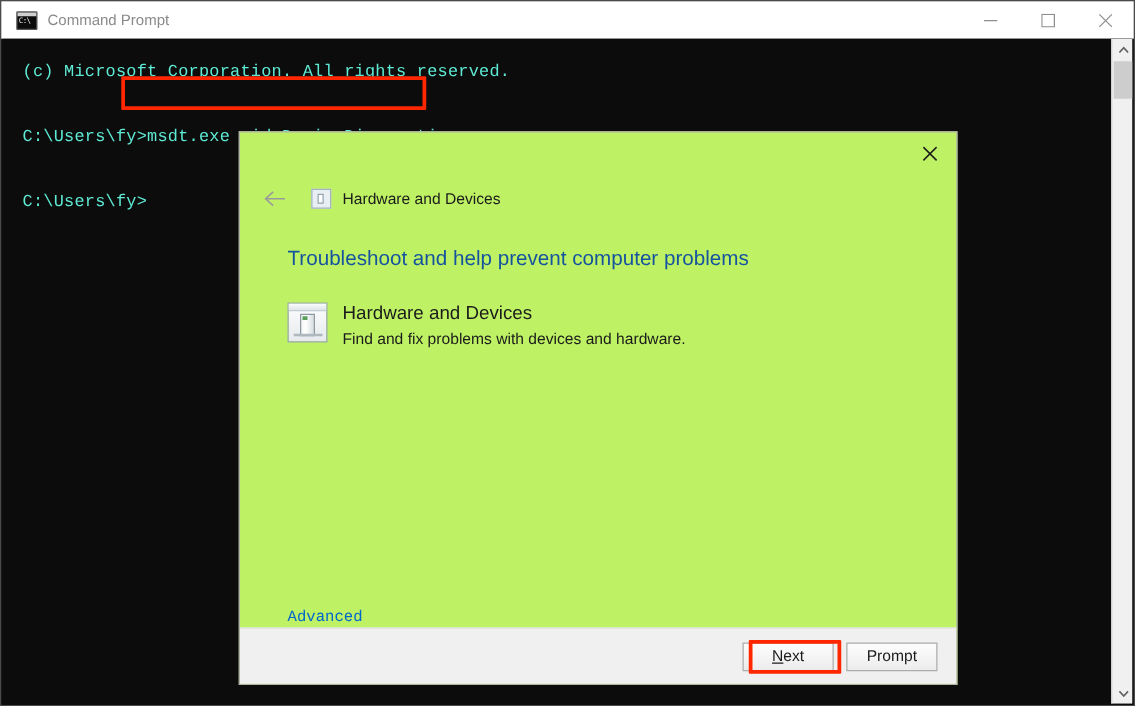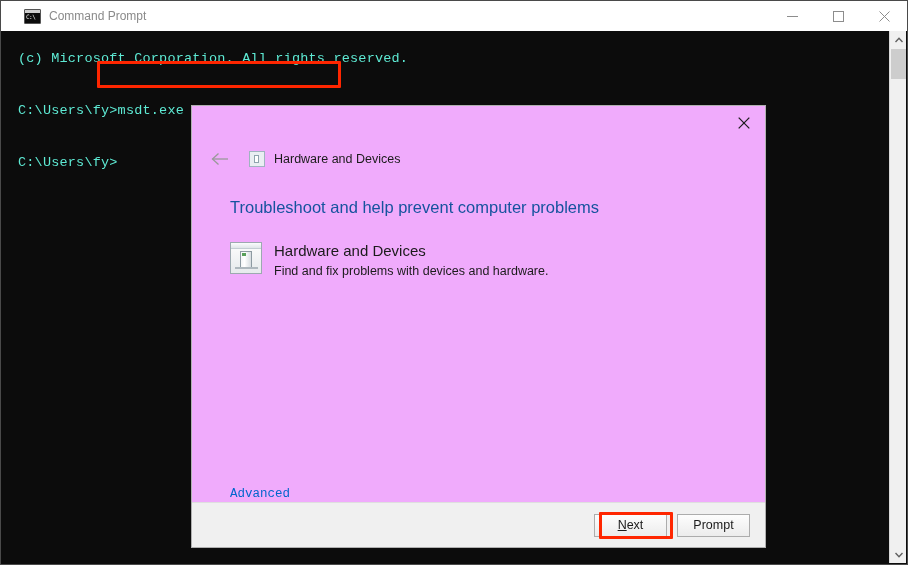--- a/index.html
+++ b/index.html
@@ -30,21 +30,21 @@
     left: 0; top: 0;
     width: 100%; height: 30px;
     background: #ffffff;
     display: flex;
     align-items: center;
     box-sizing: border-box;
   }
   #titlebar-left {
     display: flex;
     align-items: center;
-    padding-left: 23px;
+    padding-left: 12px;
     flex: 1 1 auto;
     min-width: 0;
   }
   #cmd-icon {
     width: 17px; height: 15px;
     background: #0c0c0c;
     border: 1px solid #555;
     border-radius: 1px;
     margin-right: 8px;
     position: relative;
@@ -144,21 +144,21 @@
   #annot-next {
     left: 599px; top: 512px;
     width: 74px; height: 27px;
   }
 
   
   #msdt-dialog {
     position: absolute;
     left: 191px; top: 105px;
     width: 575px; height: 443px;
-    background: #f0abfc;
+    background: #bef264;
     border: 1px solid #b0b0b0;
     box-sizing: border-box;
     display: flex;
     flex-direction: column;
     font-family: "Liberation Sans", sans-serif;
   }
   #dialog-topbar {
     height: 36px;
     position: relative;
     flex: 0 0 auto;

